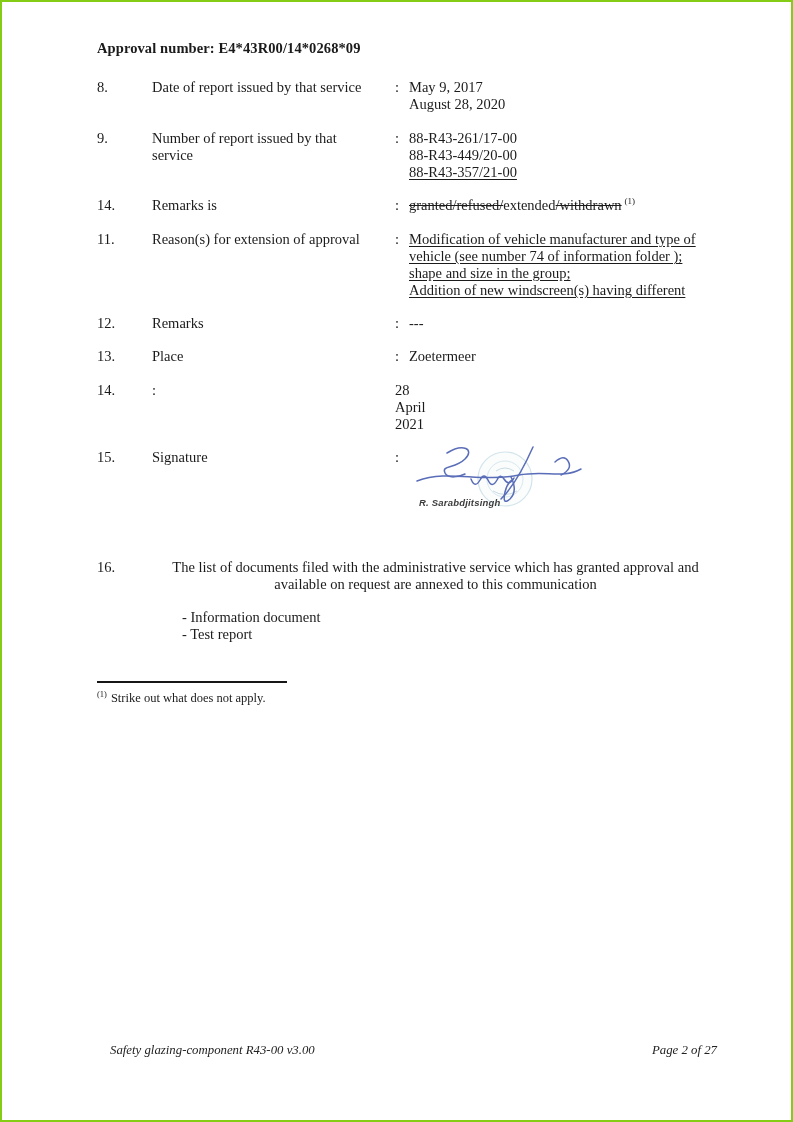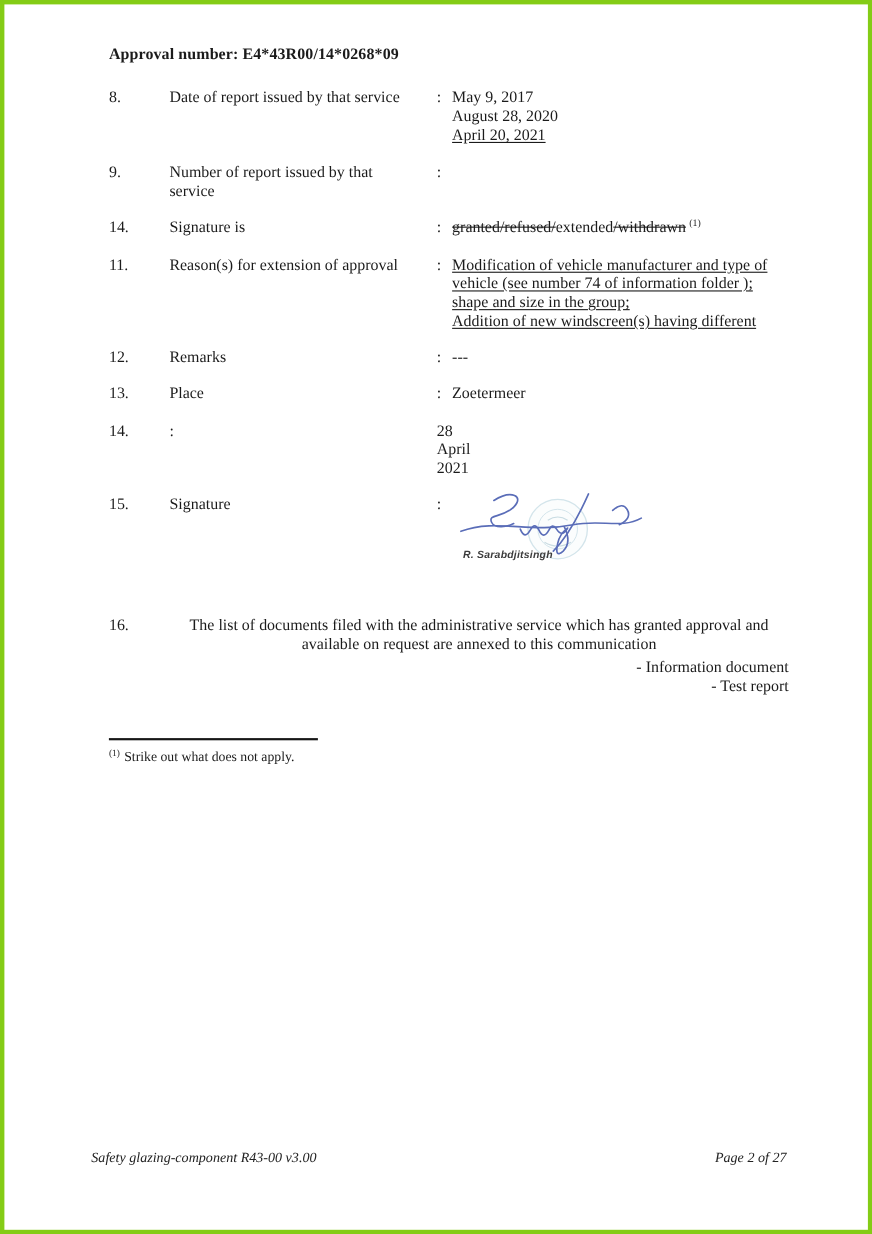--- a/index.html
+++ b/index.html
@@ -8,21 +8,21 @@
     width: 793px; height: 1122px;
     font-family: "Liberation Serif", serif;
     color: #1b1b1b;
     position: relative;
     overflow: hidden;
   }
   .page {
     position: relative;
     width: 793px; height: 1122px;
     background: #ffffff;
-    border: 4px solid #84cc16;
+    border: 2px solid #84cc16;
     font-size: 14.5px;
     line-height: 17px;
   }
   .content { padding: 38px 72px 0 95px; }
 
   .doc-header { font-weight: bold; letter-spacing: .1px; }
 
   .row {
     display: grid;
     grid-template-columns: 55px 243px 14px 1fr;
@@ -46,21 +46,21 @@
   sup.fnref {
     font-size: 9px;
     vertical-align: super;
     line-height: 0;
     margin-left: 3px;
   }
 
   
   .row-wide { grid-template-columns: 55px 1fr; }
   .row-wide .wide-text { white-space: pre-line; max-width: 575px; text-align: center; }
-  .doc-list { margin-top: 4px; padding-left: 30px; text-align: right; }
+  .doc-list { margin-top: 16px; padding-left: 30px; }
   .doc-list div { display: block; }
 
   
   .sig-wrap { position: relative; height: 66px; margin-top: -8px; }
   .sig-svg { position: absolute; left: 4px; top: 0; }
   .sig-name {
     position: absolute; left: 10px; top: 53px;
     font-family: "Liberation Sans", sans-serif;
     font-style: italic; font-weight: bold;
     font-size: 9.5px; color: #3c3c3c;
@@ -71,54 +71,58 @@
   .footnote-rule {
     width: 190px;
     border-top: 2px solid #161616;
   }
   .footnote-text { margin-top: 3px; font-size: 12.5px; }
   .footnote-text sup { font-size: 8.5px; vertical-align: super; margin-right: 4px; }
 
   
   .page-footer {
     position: absolute;
-    left: 79px; right: 74px; top: 1040px;
+    left: 108px; right: 74px; top: 1040px;
     display: flex; justify-content: space-between;
     font-style: italic; font-size: 12.8px; color: #222;
   }
 </style>
 </head>
 <body>
 
 <div class="page">
   <div class="content">
 
     <div class="doc-header">Approval number: E4*43R00/14*0268*09</div>
 
     <div class="row mt-22">
       <div class="num">8.</div>
       <div class="label">Date of report issued by that service</div>
       <div class="colon">:</div>
       <div class="value">
         <span class="value-line">May 9, 2017</span>
         <span class="value-line">August 28, 2020</span>
-        <span class="value-line u">April 20, 2021</span>
       </div>
     </div>
 
     <div class="row mt-17">
       <div class="num">9.</div>
       <div class="label">Number of report issued by that
 service</div>
       <div class="colon">:</div>
+      <div class="value">
+        <span class="value-line">88-R43-261/17-00</span>
+        <span class="value-line">88-R43-449/20-00</span>
+        <span class="value-line u">88-R43-357/21-00</span>
+      </div>
     </div>
 
     <div class="row mt-16">
       <div class="num">14.</div>
-      <div class="label">Signature is</div>
+      <div class="label">Remarks is</div>
       <div class="colon">:</div>
       <div class="value">
         <span class="strike">granted/refused/</span><span>extended</span><span class="strike">/withdrawn</span><sup class="fnref">(1)</sup>
       </div>
     </div>
 
     <div class="row mt-17">
       <div class="num">11.</div>
       <div class="label">Reason(s) for extension of approval</div>
       <div class="colon">:</div>

